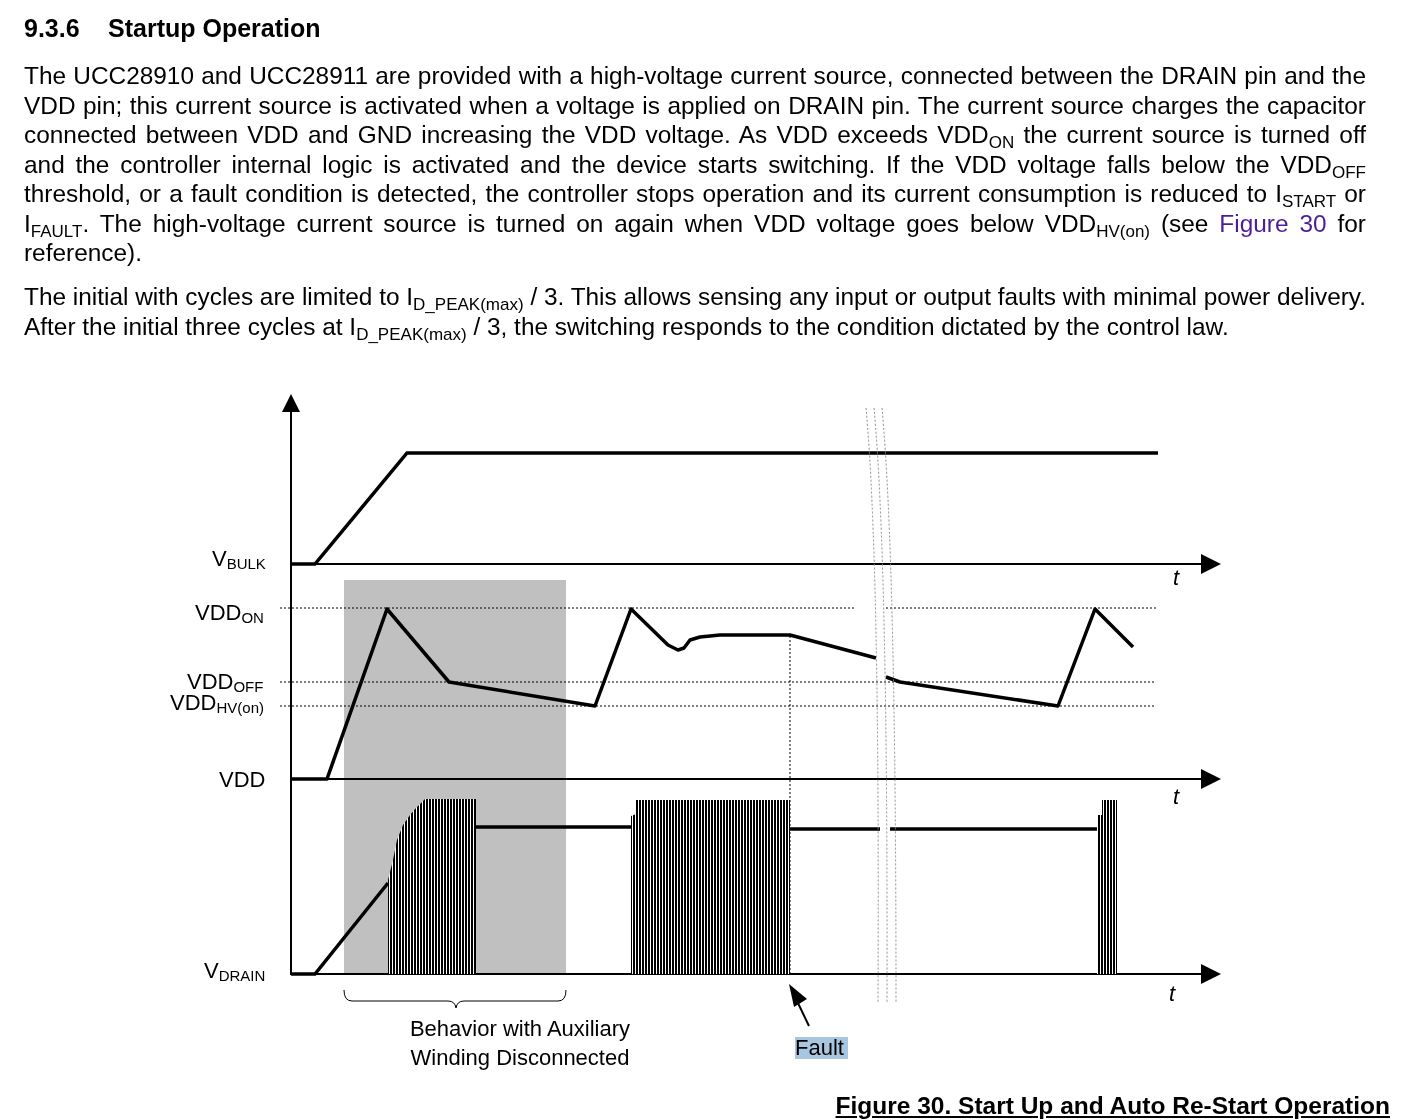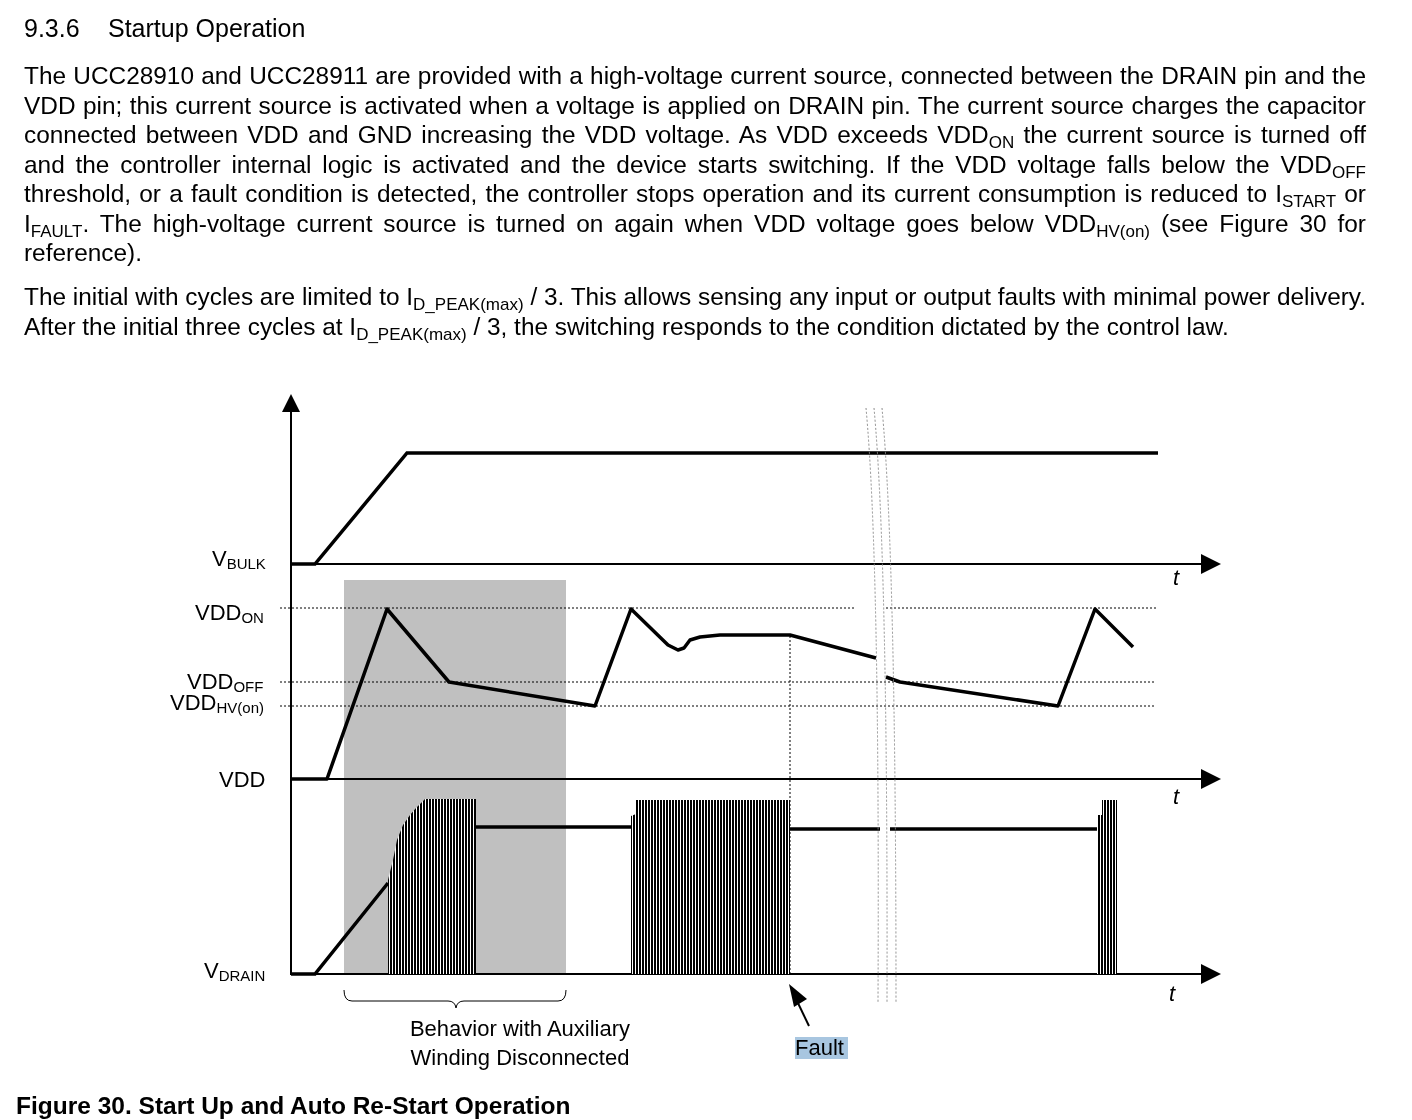--- a/index.html
+++ b/index.html
@@ -1,32 +1,32 @@
 <!DOCTYPE html>
 <html><head>
 <meta charset="utf-8">
 <style>
   html, body { margin: 0; padding: 0; background: #ffffff; }
   body { width: 1412px; height: 1120px; position: relative; overflow: hidden;
          font-family: "Liberation Sans", sans-serif; color: #000; }
-  .heading { position: absolute; left: 24px; top: 14px; font-size: 25px; font-weight: normal; }
+  .heading { position: absolute; left: 24px; top: 14px; font-size: 25px; font-weight: bold; }
   .heading .num { display: inline-block; width: 84px; }
   .para { position: absolute; left: 24px; width: 1342px; font-size: 24.4px; line-height: 29.5px;
           text-align: justify; text-align-last: left; margin: 0; }
   .para sub { font-size: 17px; vertical-align: -5px; line-height: 0; }
   #p1 { top: 61px; }
   #p2 { top: 282px; }
-  .link { color: #000000; }
+  .link { color: #4c1d95; }
   svg#figure { position: absolute; left: 0; top: 0; }
   .lbl { font-family: "Liberation Sans", sans-serif; font-size: 22px; fill: #000; }
   .sublbl { font-size: 15px; }
   .tlbl { font-family: "Liberation Sans", sans-serif; font-style: italic; font-size: 22px; }
   .annot { font-family: "Liberation Sans", sans-serif; font-size: 22px; }
-  .caption { position: absolute; left: 16px; width: 1390px; text-align: left; top: 1092px;
-             font-size: 24.5px; font-weight: bold; }
+  .caption { position: absolute; left: 0; width: 1390px; text-align: right; top: 1092px;
+             font-size: 24.5px; font-weight: bold; text-decoration: underline; }
   .fault-hl { fill: #a8c6e0; }
 </style>
 </head>
 <body>
 
 <div class="heading">
   <span class="num">9.3.6</span><span>Startup Operation</span>
 </div>
 
 <p class="para" id="p1"><span>The UCC28910 and UCC28911 are provided with a high-voltage current source, connected between the DRAIN pin and the VDD pin; this current source is activated when a voltage is applied on DRAIN pin. The current source charges the capacitor connected between VDD and GND increasing the VDD voltage. As VDD exceeds VDD</span><sub>ON</sub><span> the current source is turned off and the controller internal logic is activated and the device starts switching. If the VDD voltage falls below the VDD</span><sub>OFF</sub><span> threshold, or a fault condition is detected, the controller stops operation and its current consumption is reduced to I</span><sub>START</sub><span> or I</span><sub>FAULT</sub><span>. The high-voltage current source is turned on again when VDD voltage goes below VDD</span><sub>HV(on)</sub><span> (see </span><span class="link">Figure 30</span><span> for reference).</span></p>

